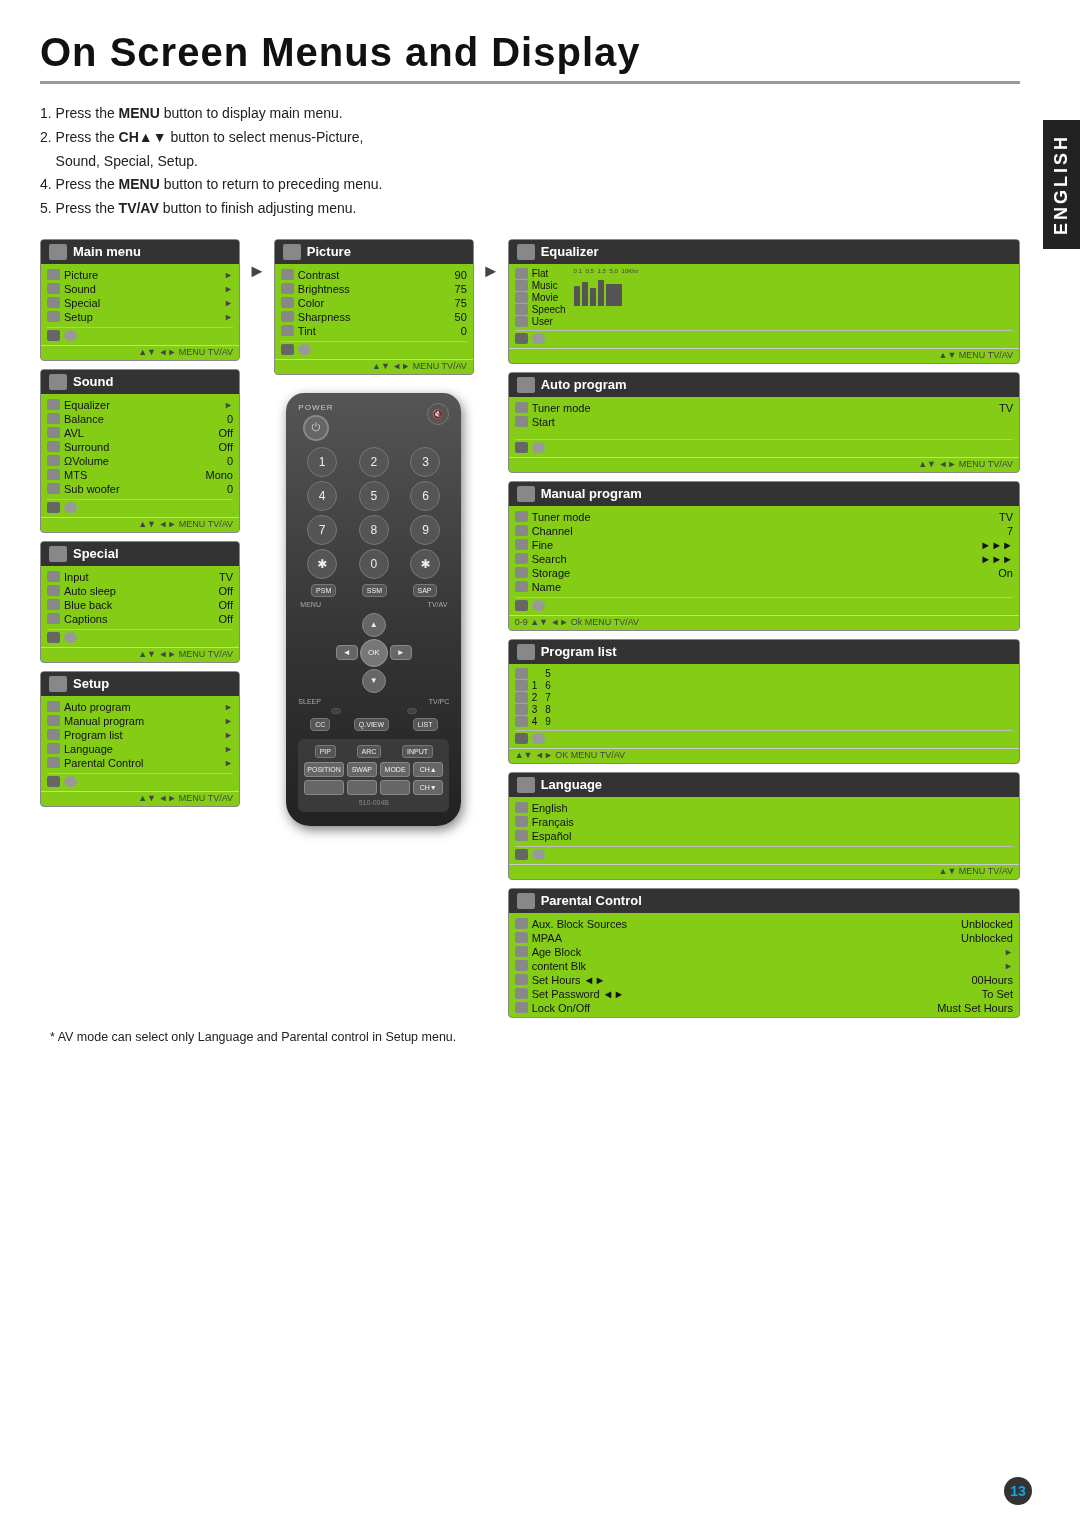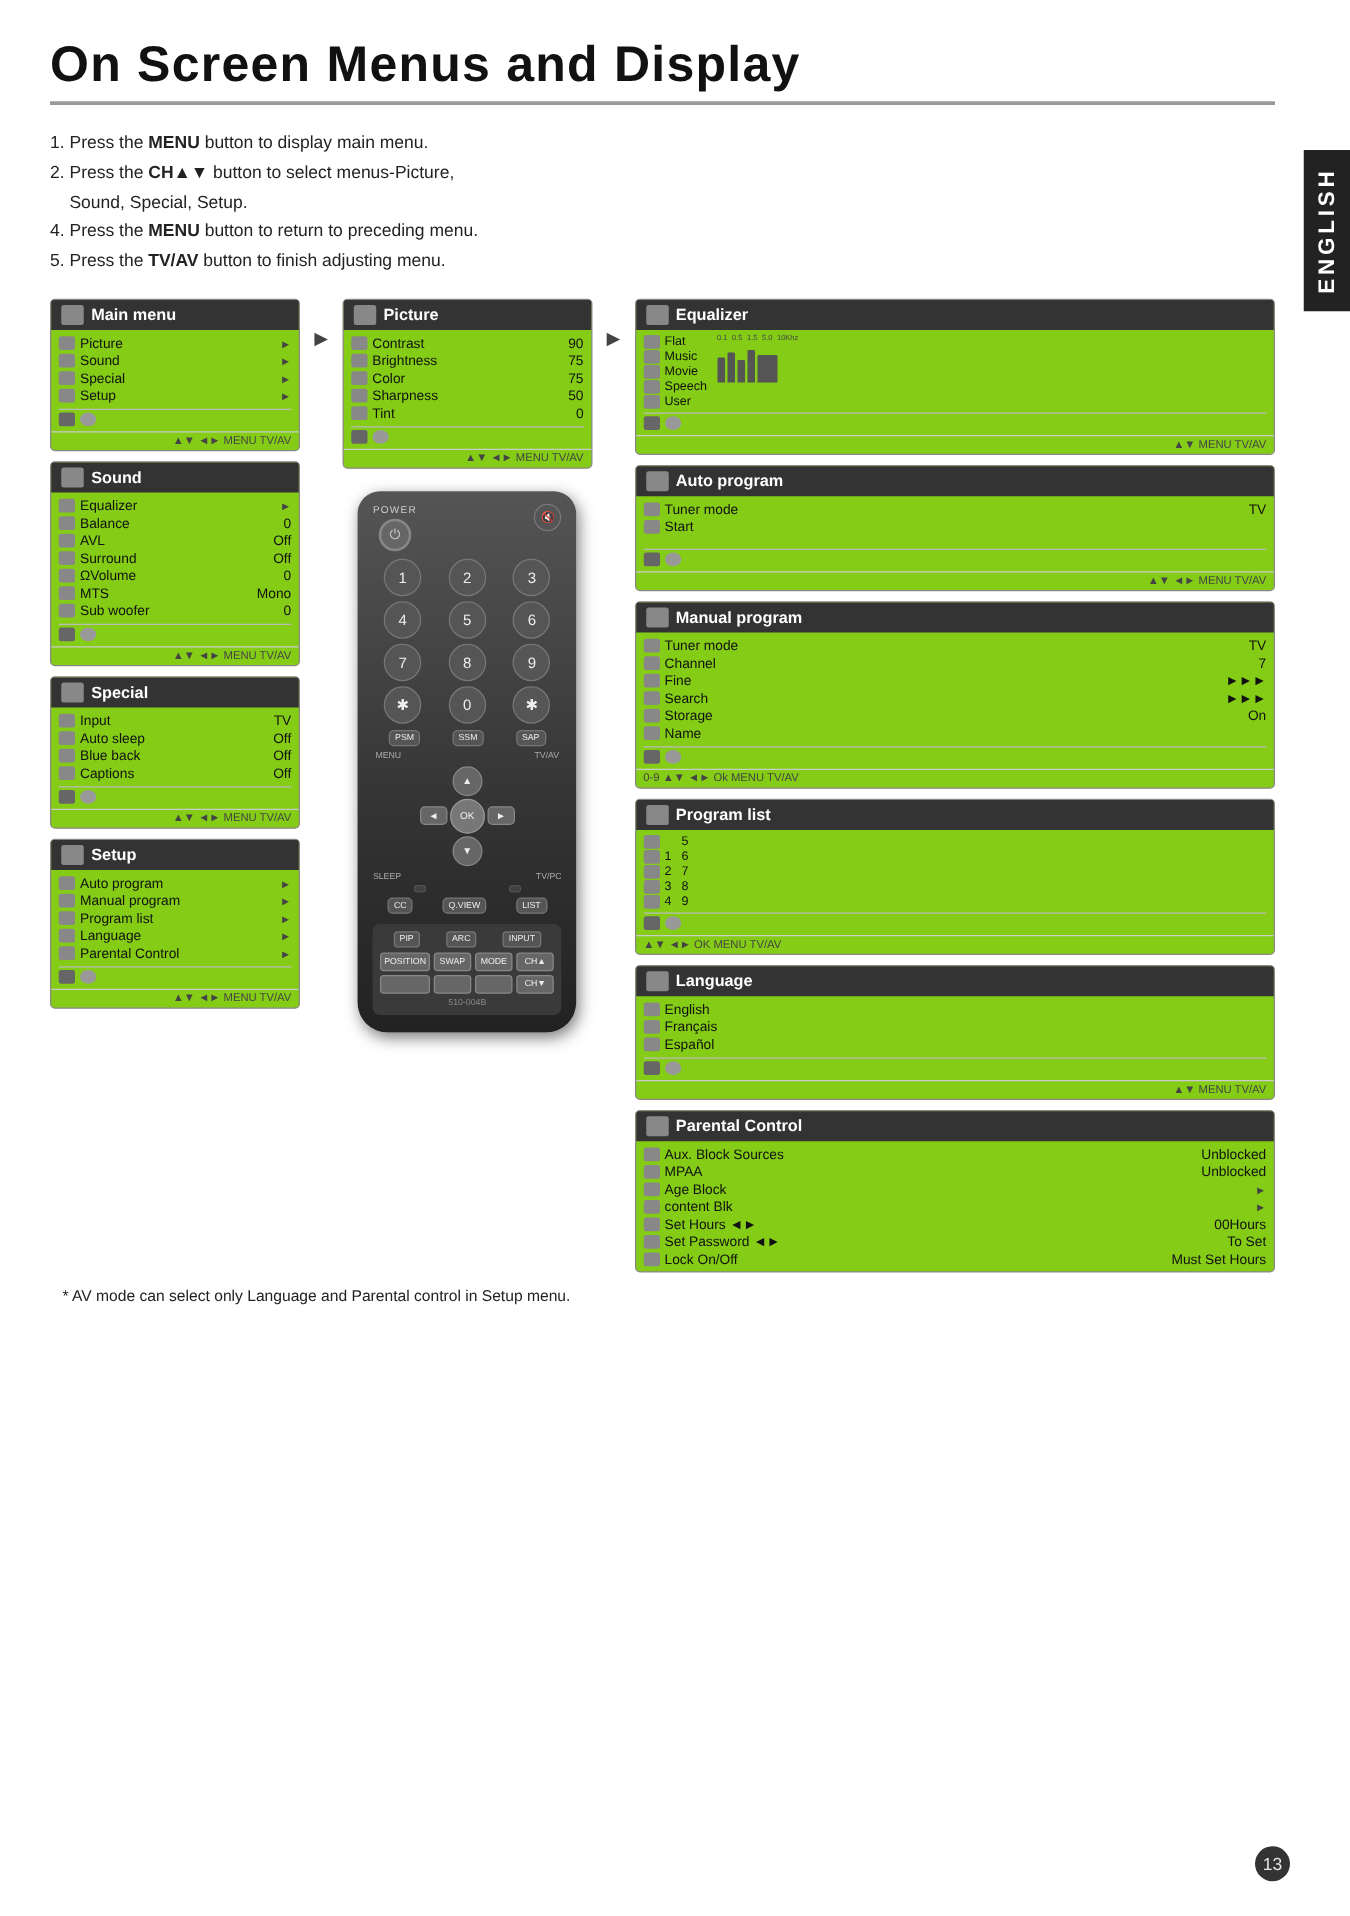--- a/index.html
+++ b/index.html
@@ -281,29 +281,29 @@
     }
 
     
     .page-number-wrap {
       position: absolute;
       bottom: 28px;
       right: 48px;
     }
     .page-number {
       background: #333;
-      color: #e5e5e5;
+      color: #0ea5e9;
       border-radius: 50%;
       width: 28px;
       height: 28px;
       display: flex;
       align-items: center;
       justify-content: center;
       font-size: 14px;
-      font-weight: normal;
+      font-weight: bold;
     }
 
     
     .footer-note {
       font-size: 12.5px;
       color: #222;
       margin-top: 12px;
       margin-left: 10px;
     }
 

